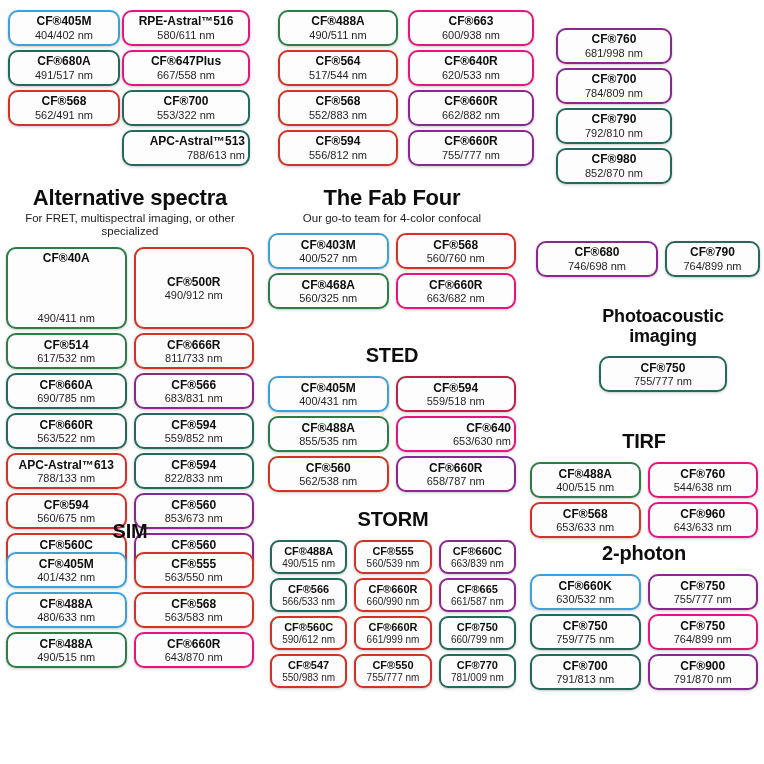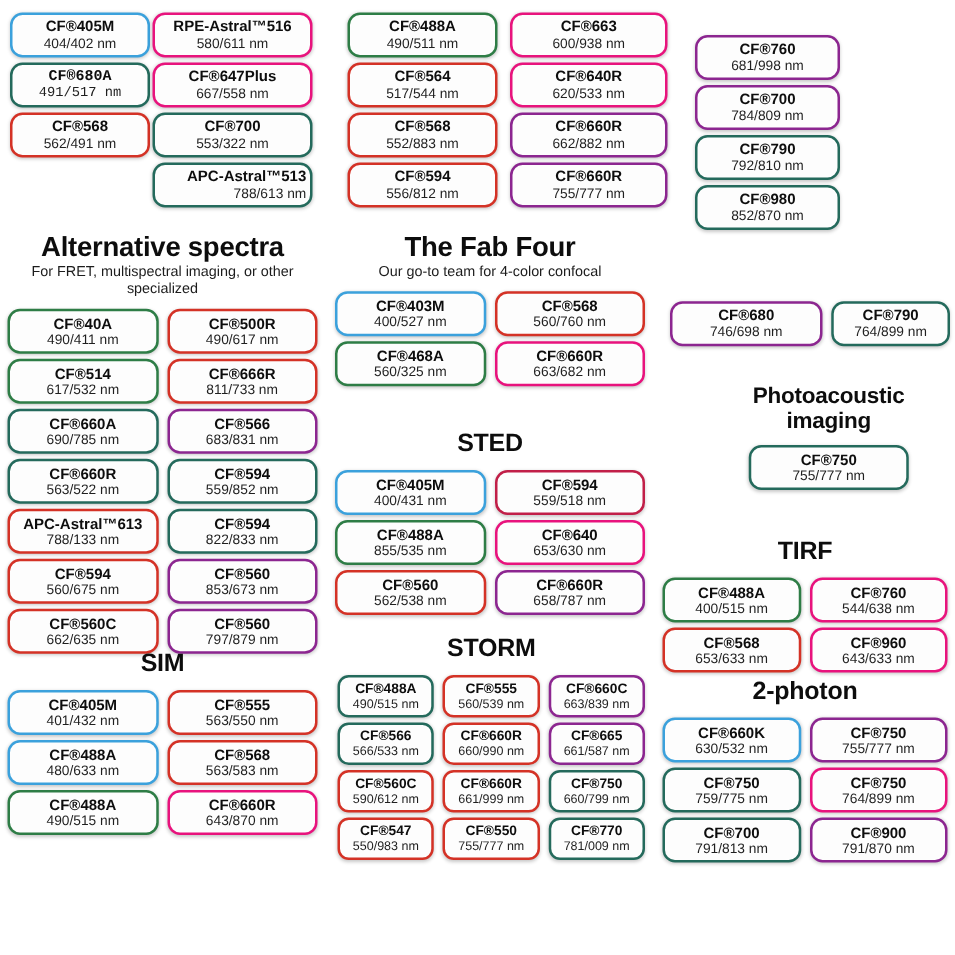--- a/index.html
+++ b/index.html
@@ -38,21 +38,21 @@
 </head>
 <body>
 
 <div id="board">
     <section class="group group-top1" style="left: 8px; top: 10px; width: 112px;">
       <div class="grid cols-1">
         <div class="pill" style="border-color: rgb(59, 161, 220);">
           <div class="dye-name">CF®405M</div>
           <div class="dye-value">404/402 nm</div>
         </div>
-        <div class="pill" style="border-color: rgb(36, 106, 92); font-family: Liberation Mono, monospace;">
+        <div class="pill" style="border-color: rgb(36, 106, 92);">
           <div class="dye-name">CF®680A</div>
           <div class="dye-value">491/517 nm</div>
         </div>
         <div class="pill" style="border-color: rgb(212, 50, 38);">
           <div class="dye-name">CF®568</div>
           <div class="dye-value">562/491 nm</div>
         </div>
       </div>
     </section>
     <section class="group group-top2" style="left: 122px; top: 10px; width: 128px;">
@@ -132,27 +132,27 @@
         <div class="pill" style="border-color: rgb(36, 106, 92);">
           <div class="dye-name">CF®980</div>
           <div class="dye-value">852/870 nm</div>
         </div>
       </div>
     </section>
     <section class="group group-alt" style="left: 6px; top: 186px; width: 248px;">
       <h2>Alternative spectra</h2>
       <div class="subtitle">For FRET, multispectral imaging, or other specialized</div>
       <div class="grid cols-2">
-        <div class="pill" style="border-color: rgb(46, 125, 70);">
+        <div class="pill" style="border-color: rgb(46, 125, 70); gap: 47px;">
           <div class="dye-name">CF®40A</div>
           <div class="dye-value">490/411 nm</div>
         </div>
         <div class="pill" style="border-color: rgb(212, 50, 38);">
           <div class="dye-name">CF®500R</div>
-          <div class="dye-value">490/617 nm</div>
+          <div class="dye-value">490/912 nm</div>
         </div>
         <div class="pill" style="border-color: rgb(46, 125, 70);">
           <div class="dye-name">CF®514</div>
           <div class="dye-value">617/532 nm</div>
         </div>
         <div class="pill" style="border-color: rgb(212, 50, 38);">
           <div class="dye-name">CF®666R</div>
           <div class="dye-value">811/733 nm</div>
         </div>
         <div class="pill" style="border-color: rgb(36, 106, 92);">
@@ -248,21 +248,21 @@
           <div class="dye-value">400/431 nm</div>
         </div>
         <div class="pill" style="border-color: rgb(193, 31, 72);">
           <div class="dye-name">CF®594</div>
           <div class="dye-value">559/518 nm</div>
         </div>
         <div class="pill" style="border-color: rgb(46, 125, 70);">
           <div class="dye-name">CF®488A</div>
           <div class="dye-value">855/535 nm</div>
         </div>
-        <div class="pill" style="border-color: rgb(232, 19, 125);">
+        <div class="pill" style="border-color: rgb(232, 19, 125); align-items: flex-end;">
           <div class="dye-name">CF®640</div>
           <div class="dye-value">653/630 nm</div>
         </div>
         <div class="pill" style="border-color: rgb(212, 50, 38);">
           <div class="dye-name">CF®560</div>
           <div class="dye-value">562/538 nm</div>
         </div>
         <div class="pill" style="border-color: rgb(140, 38, 144);">
           <div class="dye-name">CF®660R</div>
           <div class="dye-value">658/787 nm</div>

